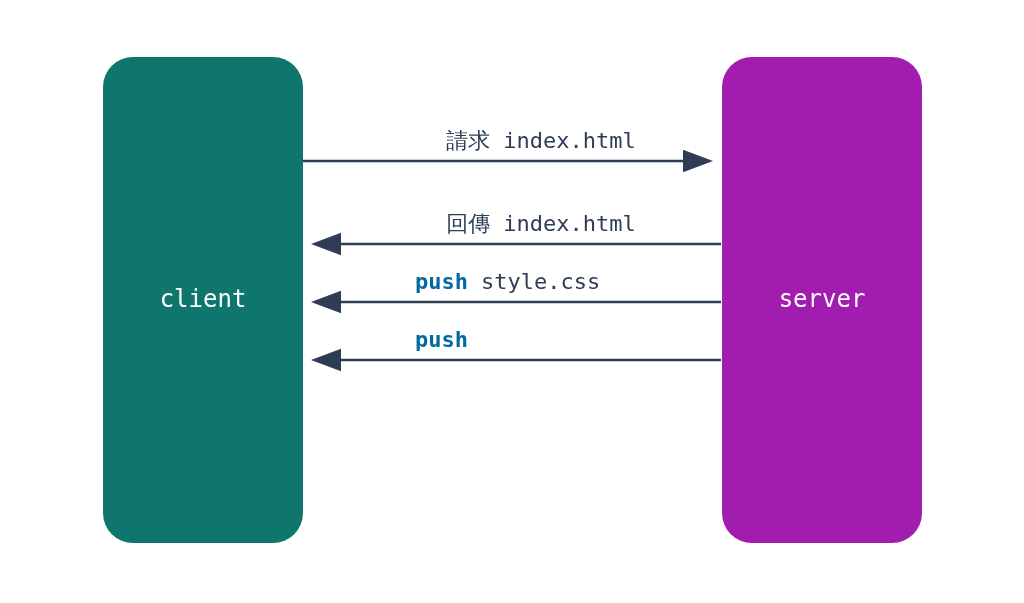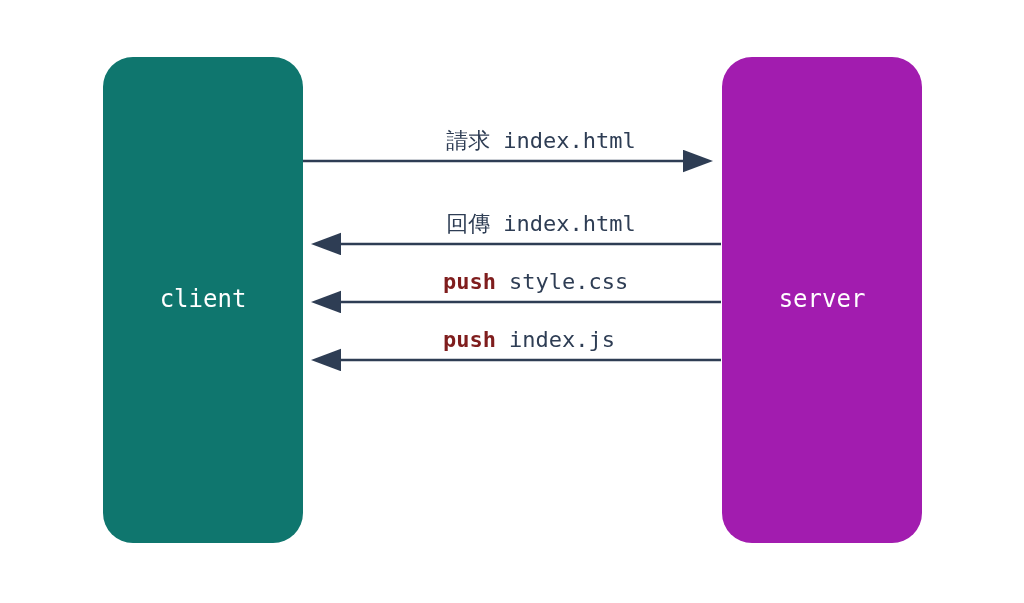--- a/index.html
+++ b/index.html
@@ -43,23 +43,22 @@
     gap: 13px;
   }
   .msg-label.centered {
     left: 541px;
     transform: translateX(-50%);
   }
   .msg-label.left-aligned {
     left: 415px;
   }
   .msg-label .kw.push {
-    color: #7f1d1d;
+    color: #0369a1;
     font-weight: bold;
-    margin-left: 28px;
   }
   .arrow-layer {
     position: absolute;
     left: 0;
     top: 0;
     width: 1024px;
     height: 603px;
   }
 </style>
 </head>
@@ -97,16 +96,15 @@
     <span class="file">index.html</span>
   </div>
 
   <div class="msg-label left-aligned" style="top:268px;">
     <span class="kw push">push</span>
     <span class="file">style.css</span>
   </div>
 
   <div class="msg-label left-aligned" style="top:326px;">
     <span class="kw push">push</span>
-    <span class="file">index.js</span>
   </div>
 
 </div>
 
 </body></html>

